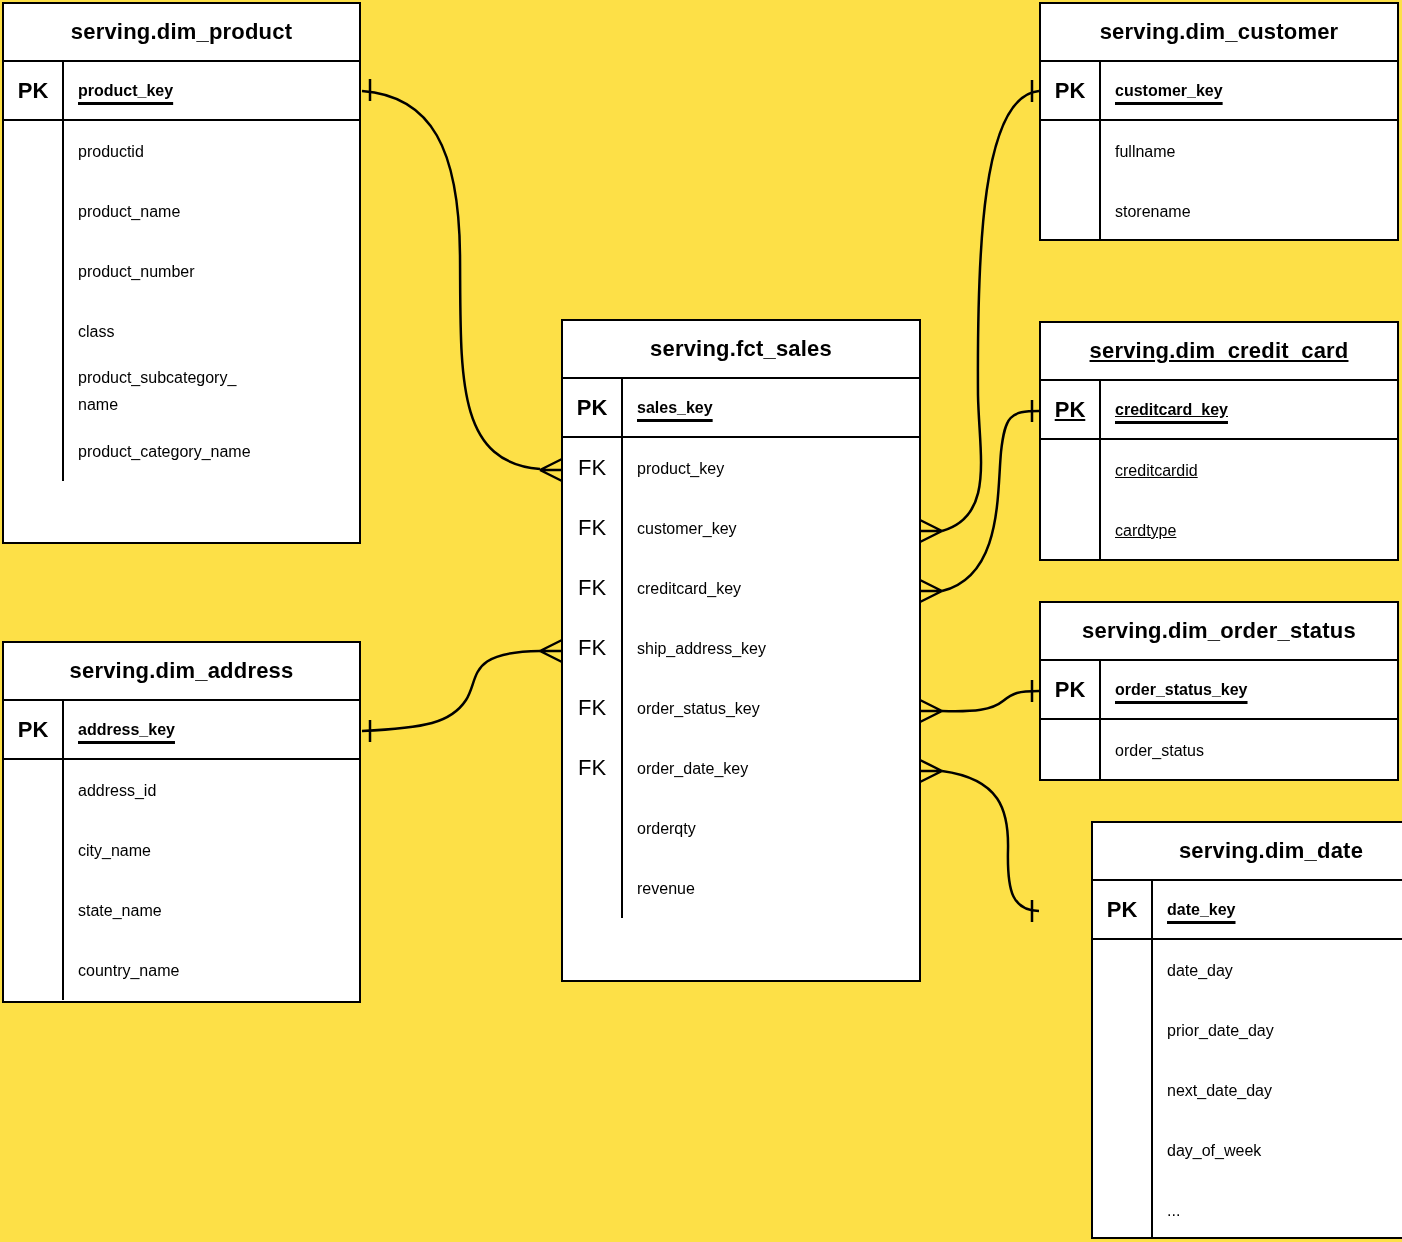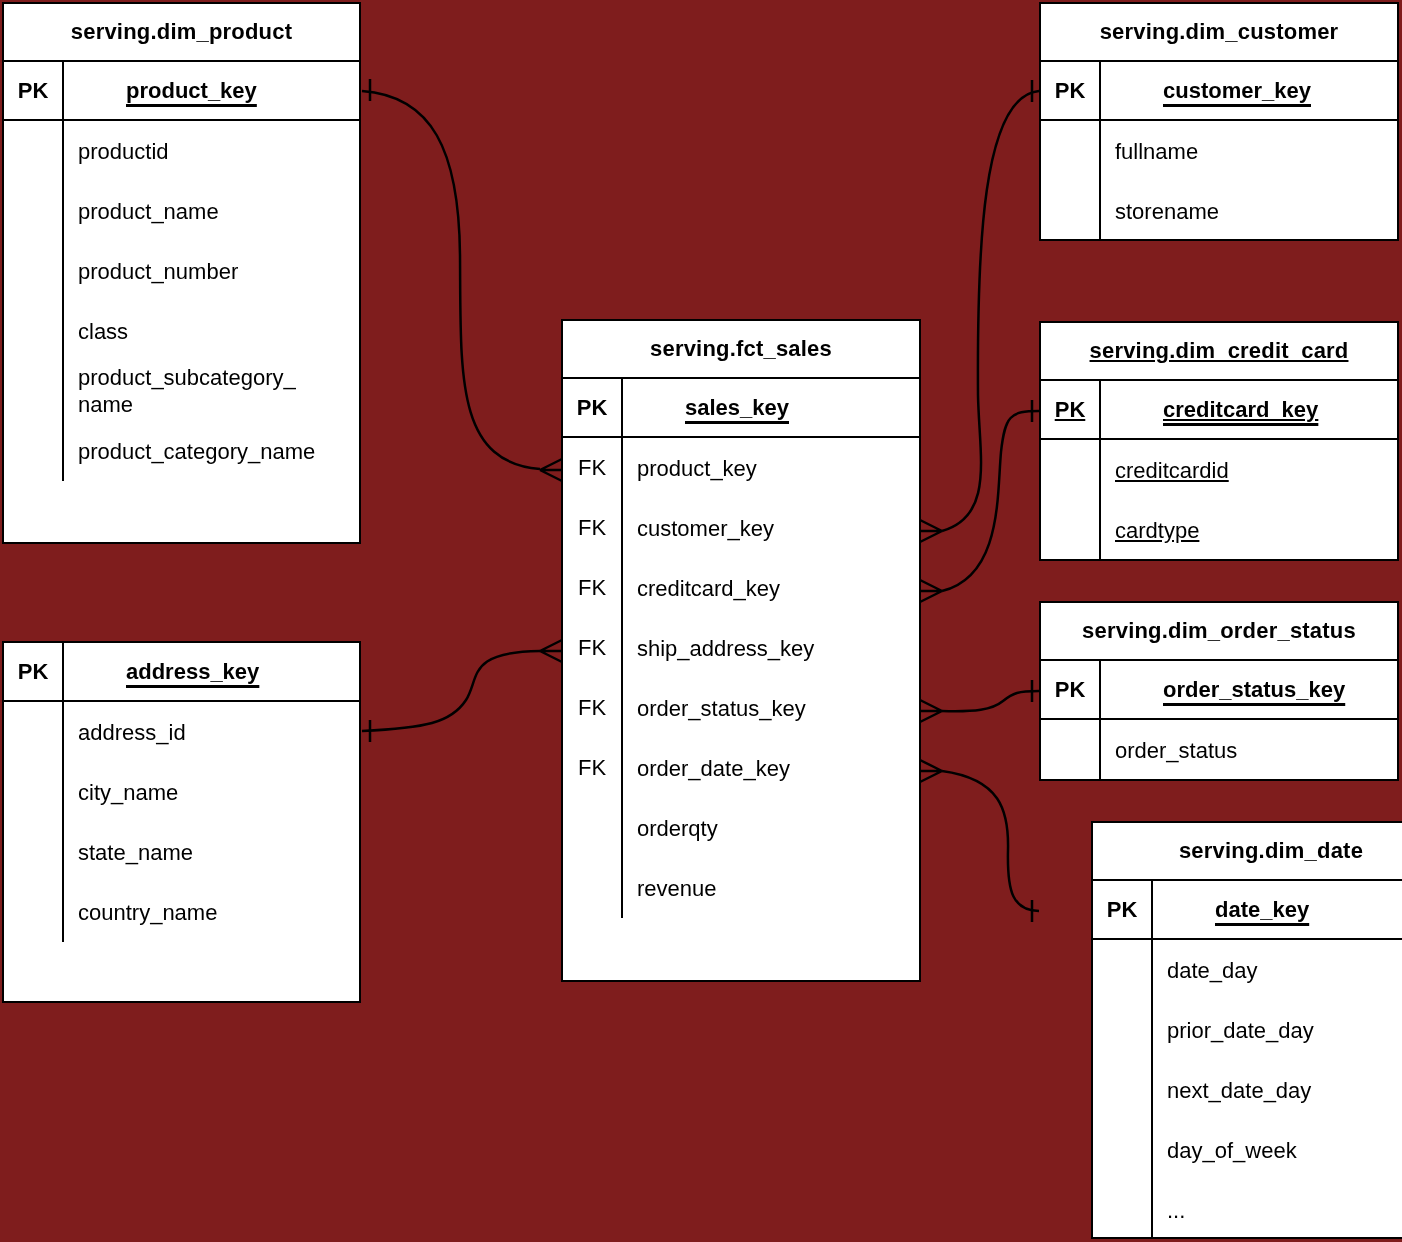--- a/index.html
+++ b/index.html
@@ -1,41 +1,41 @@
 <!DOCTYPE html>
 <html><head>
 <meta charset="utf-8">
 <style>
   html,body{margin:0;padding:0;background:#ffffff;}
   #canvas{
-    position:relative;width:1402px;height:1242px;background:#7f1d1d;
+    position:relative;width:1402px;height:1242px;background:#fde047;
     font-family:"Liberation Sans","DejaVu Sans",sans-serif;color:#000;
     overflow:hidden;
   }
   #wires{position:absolute;left:0;top:0;z-index:0;}
   .etable{
     position:absolute;background:#ffffff;border:2.5px solid #000;
     box-sizing:border-box;overflow:hidden;z-index:1;
   }
   .ehead{
     height:56px;border-bottom:2.5px solid #000;display:flex;
     align-items:center;justify-content:center;
     font-weight:bold;font-size:22px;letter-spacing:.2px;
   }
   .erow{display:flex;height:60px;}
-  .pkrow{height:57px;border-bottom:2.5px solid #000;gap:48px;}
+  .pkrow{height:57px;border-bottom:2.5px solid #000;}
   .kcol{
     width:58px;flex:0 0 58px;border-right:2.5px solid #000;
     display:flex;align-items:center;justify-content:center;
     font-size:22px;box-sizing:content-box;
   }
   .pkrow .kcol{font-weight:bold;}
   .fcol{
     flex:1;display:flex;align-items:center;padding-left:14px;padding-right:20px;
-    font-size:22px;line-height:27px;white-space:pre-wrap;
+    font-size:16px;line-height:27px;white-space:pre-wrap;
   }
   .pkfield{
     font-weight:bold;
     text-decoration:underline;text-decoration-thickness:2.5px;text-underline-offset:6px;
   }
   .conn{fill:none;stroke:#000;stroke-width:2.5px;}
   .mark{fill:none;stroke:#000;stroke-width:2.5px;}
 </style>
 </head>
 <body>
@@ -102,20 +102,21 @@
       <div class="fcol">product_subcategory_
 name</div>
     </div>
     <div class="erow">
       <div class="kcol"></div>
       <div class="fcol">product_category_name</div>
     </div>
   </div>
 
   <div class="etable" style="left:2px;top:641px;width:359px;height:362px;">
+    <div class="ehead">serving.dim_address</div>
     <div class="erow pkrow">
       <div class="kcol">PK</div>
       <div class="fcol pkfield">address_key</div>
     </div>
     <div class="erow">
       <div class="kcol"></div>
       <div class="fcol">address_id</div>
     </div>
     <div class="erow">
       <div class="kcol"></div>

